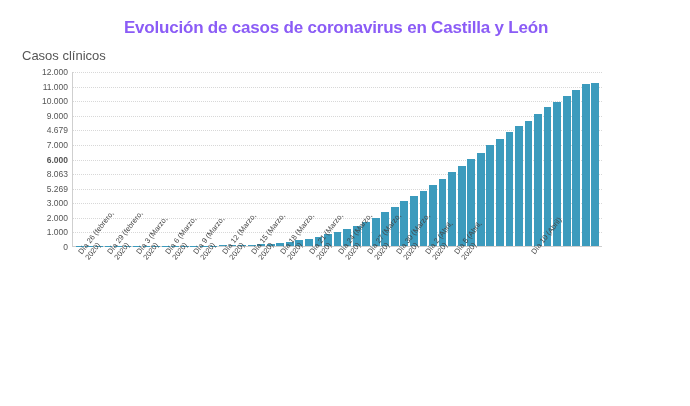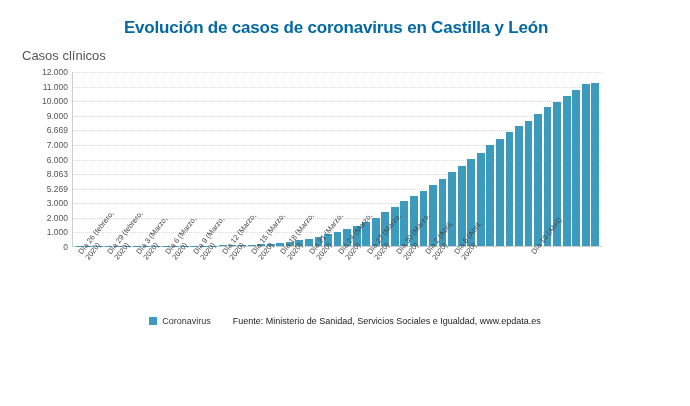--- a/index.html
+++ b/index.html
@@ -17,21 +17,21 @@
     background: #ffffff;
   }
   #chart-title {
     position: absolute;
     top: 18px;
     left: 0;
     width: 672px;
     text-align: center;
     font-size: 17px;
     font-weight: bold;
-    color: #0369a1;
+    color: #8b5cf6;
     letter-spacing: -0.2px;
   }
   #y-axis-label {
     position: absolute;
     top: 48px;
     left: 22px;
     font-size: 13px;
     color: #555;
   }
   #plot-area {
@@ -114,23 +114,23 @@
 
   <div id="y-axis-label">Casos clínicos</div>
 
   <div id="y-ticks">
       <div class="ytick-label" style="top: 247px;">0</div>
       <div class="ytick-label" style="top: 232.417px;">1.000</div>
       <div class="ytick-label" style="top: 217.833px;">2.000</div>
       <div class="ytick-label" style="top: 203.25px;">3.000</div>
       <div class="ytick-label" style="top: 188.667px;">5.269</div>
       <div class="ytick-label" style="top: 174.083px;">8.063</div>
-      <div class="ytick-label" style="top: 159.5px;">6.000</div>
+      <div class="ytick-label" style="top: 159.5px; font-weight: bold;">6.000</div>
       <div class="ytick-label" style="top: 144.917px;">7.000</div>
-      <div class="ytick-label" style="top: 130.333px;">6.669</div>
+      <div class="ytick-label" style="top: 130.333px;">4.679</div>
       <div class="ytick-label" style="top: 115.75px;">9.000</div>
       <div class="ytick-label" style="top: 101.167px;">10.000</div>
       <div class="ytick-label" style="top: 86.5833px;">11.000</div>
       <div class="ytick-label" style="top: 72px;">12.000</div>
     </div>
 
   <div id="plot-area">
     <div id="gridlines">
         <div class="gridline" style="top: 160.417px;"></div>
         <div class="gridline" style="top: 145.833px;"></div>
@@ -259,17 +259,14 @@
       </div>
       <div class="xtick-label" style="left: 452.636px; top: 251px;">
         <span>Día 5 (Abril,</span>
         <span>2020)</span>
       </div>
       <div class="xtick-label" style="left: 529.727px; top: 251px;">
         <span>Día 10 (Abril)</span>
       </div>
     </div>
 
-  <div id="legend">
-    <span class="swatch"></span><span class="series-name">Coronavirus</span><span id="source">Fuente: Ministerio de Sanidad, Servicios Sociales e Igualdad, www.epdata.es</span>
-  </div>
 
 </div>
 
 </body></html>

